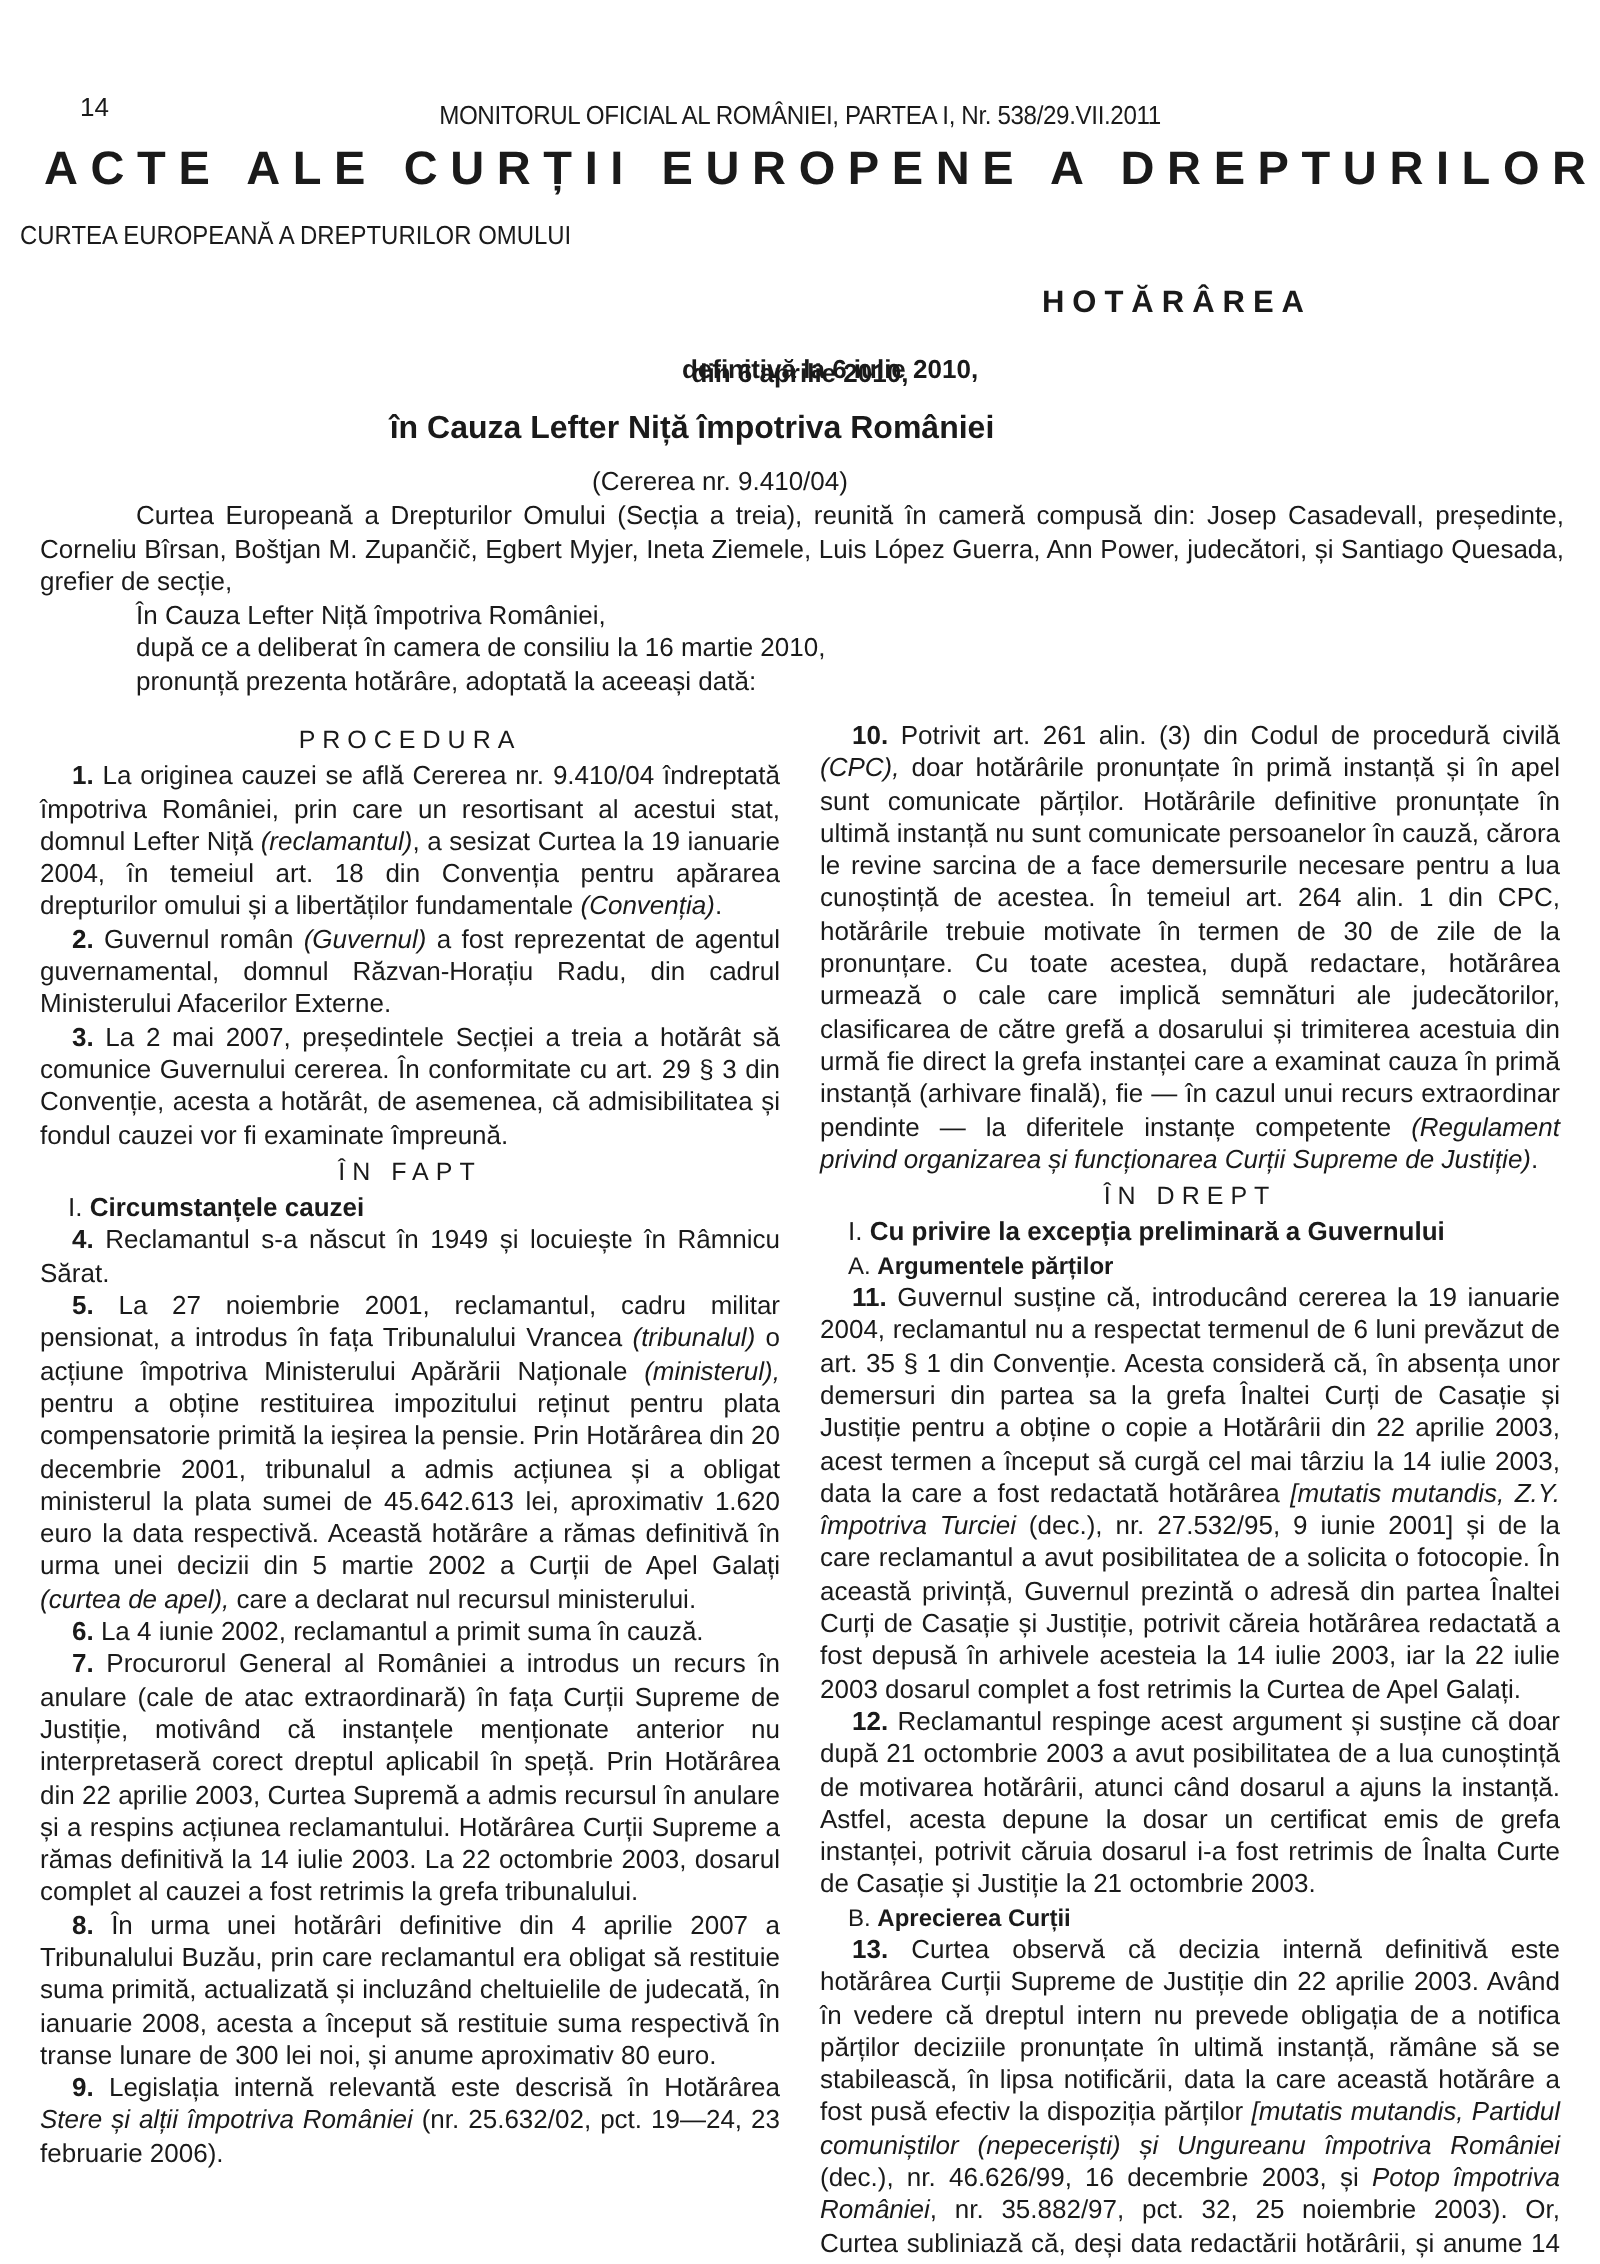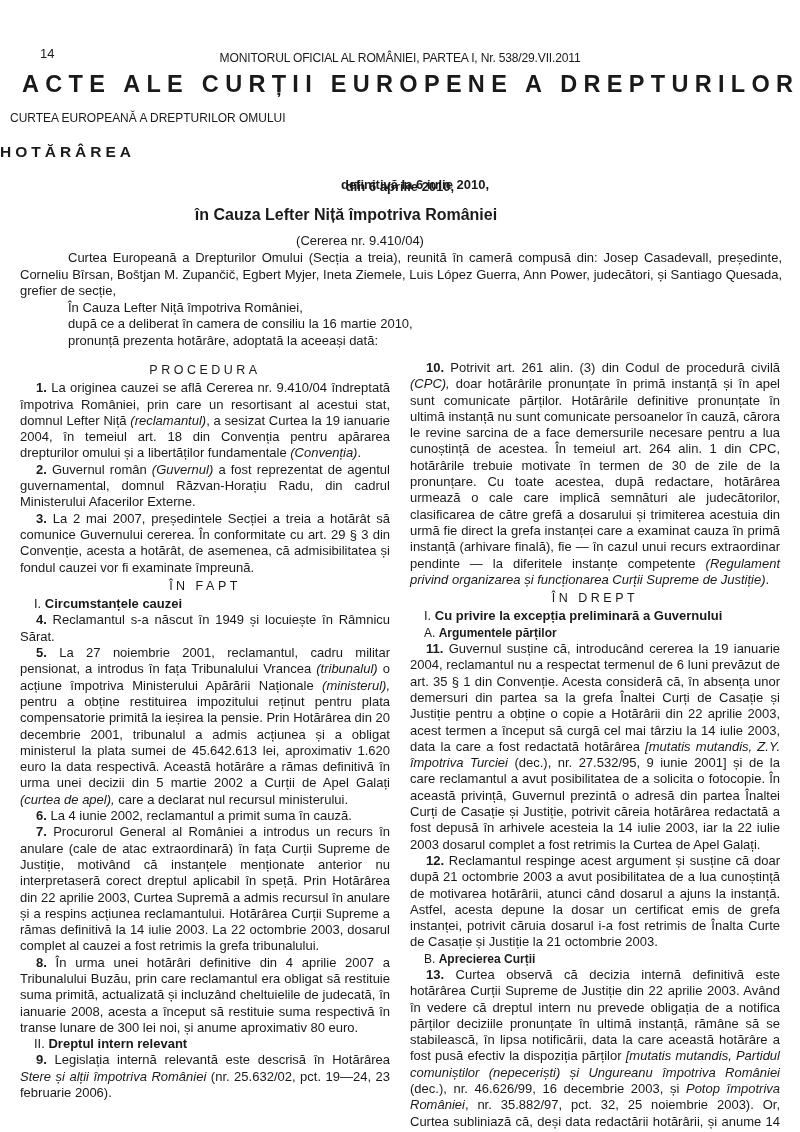--- a/index.html
+++ b/index.html
@@ -1,21 +1,21 @@
 <!DOCTYPE html>
 <html><head>
 <meta charset="utf-8">
 <style>
   html, body { margin:0; padding:0; background:#ffffff; }
   body { width:800px; height:1132px; position:relative; overflow:hidden; color:#1a1a1a; font-family:"Liberation Sans", sans-serif; }
   .page-num { position:absolute; left:40px; top:46px; font-size:13px; }
   .running-head { position:absolute; left:0; width:800px; top:50px; text-align:center; font-size:13px; letter-spacing:-0.2px; transform:scaleX(0.93); }
   .section-banner { position:absolute; left:22px; top:71px; width:760px; font-size:23.5px; font-weight:bold; letter-spacing:6.3px; white-space:nowrap; }
   .court-name { position:absolute; left:10px; top:110px; font-size:13px; transform-origin:left; transform:scaleX(0.92); white-space:nowrap; }
-  .doc-title { position:absolute; left:0; width:656px; top:143px; text-align:left; font-size:15.5px; font-weight:bold; letter-spacing:4px; }
+  .doc-title { position:absolute; left:0; width:656px; top:143px; text-align:right; font-size:15.5px; font-weight:bold; letter-spacing:4px; }
   .doc-date { position:absolute; left:0; width:800px; text-align:center; font-size:13px; font-weight:bold; }
   .d1 { top:179px; } .d2 { top:177px;margin-left:15px; }
   .case-title { position:absolute; left:0; width:692px; top:206px; text-align:center; font-size:16px; font-weight:bold; }
   .case-ref { position:absolute; left:0; width:720px; top:233px; text-align:center; font-size:13px; }
   .intro { position:absolute; left:20px; width:762px; top:250px; font-size:13px; line-height:16.5px; }
   .intro p { margin:0; text-indent:48px; text-align:justify; }
   .col { position:absolute; top:360px; font-size:13px; line-height:16.3px; text-align:justify; }
   .col-left { left:20px; width:370px; }
   .col-right { left:410px; width:370px; }
   .col p { margin:0; text-indent:16px; }
@@ -51,21 +51,20 @@
   <p><b>1.</b><span> La originea cauzei se află Cererea nr. 9.410/04 îndreptată împotriva României, prin care un resortisant al acestui stat, domnul Lefter Niță </span><i>(reclamantul)</i><span>, a sesizat Curtea la 19 ianuarie 2004, în temeiul art. 18 din Convenția pentru apărarea drepturilor omului și a libertăților fundamentale </span><i>(Convenția)</i><span>.</span></p>
   <p><b>2.</b><span> Guvernul român </span><i>(Guvernul)</i><span> a fost reprezentat de agentul guvernamental, domnul Răzvan-Horațiu Radu, din cadrul Ministerului Afacerilor Externe.</span></p>
   <p><b>3.</b><span> La 2 mai 2007, președintele Secției a treia a hotărât să comunice Guvernului cererea. În conformitate cu art. 29 § 3 din Convenție, acesta a hotărât, de asemenea, că admisibilitatea și fondul cauzei vor fi examinate împreună.</span></p>
   <p class="h">ÎN FAPT</p>
   <p class="sub"><span>I. </span><b>Circumstanțele cauzei</b></p>
   <p><b>4.</b><span> Reclamantul s-a născut în 1949 și locuiește în Râmnicu Sărat.</span></p>
   <p><b>5.</b><span> La 27 noiembrie 2001, reclamantul, cadru militar pensionat, a introdus în fața Tribunalului Vrancea </span><i>(tribunalul)</i><span> o acțiune împotriva Ministerului Apărării Naționale </span><i>(ministerul),</i><span> pentru a obține restituirea impozitului reținut pentru plata compensatorie primită la ieșirea la pensie. Prin Hotărârea din 20 decembrie 2001, tribunalul a admis acțiunea și a obligat ministerul la plata sumei de 45.642.613 lei, aproximativ 1.620 euro la data respectivă. Această hotărâre a rămas definitivă în urma unei decizii din 5 martie 2002 a Curții de Apel Galați </span><i>(curtea de apel),</i><span> care a declarat nul recursul ministerului.</span></p>
   <p><b>6.</b><span> La 4 iunie 2002, reclamantul a primit suma în cauză.</span></p>
   <p><b>7.</b><span> Procurorul General al României a introdus un recurs în anulare (cale de atac extraordinară) în fața Curții Supreme de Justiție, motivând că instanțele menționate anterior nu interpretaseră corect dreptul aplicabil în speță. Prin Hotărârea din 22 aprilie 2003, Curtea Supremă a admis recursul în anulare și a respins acțiunea reclamantului. Hotărârea Curții Supreme a rămas definitivă la 14 iulie 2003. La 22 octombrie 2003, dosarul complet al cauzei a fost retrimis la grefa tribunalului.</span></p>
   <p><b>8.</b><span> În urma unei hotărâri definitive din 4 aprilie 2007 a Tribunalului Buzău, prin care reclamantul era obligat să restituie suma primită, actualizată și incluzând cheltuielile de judecată, în ianuarie 2008, acesta a început să restituie suma respectivă în transe lunare de 300 lei noi, și anume aproximativ 80 euro.</span></p>
-  <p class="sub"><span>II. </span><b>Dreptul intern relevant</b></p>
   <p><b>9.</b><span> Legislația internă relevantă este descrisă în Hotărârea </span><i>Stere și alții împotriva României</i><span> (nr. 25.632/02, pct. 19—24, 23 februarie 2006).</span></p>
 </div>
 
 <div class="col col-right">
   <p><b>10.</b><span> Potrivit art. 261 alin. (3) din Codul de procedură civilă </span><i>(CPC),</i><span> doar hotărârile pronunțate în primă instanță și în apel sunt comunicate părților. Hotărârile definitive pronunțate în ultimă instanță nu sunt comunicate persoanelor în cauză, cărora le revine sarcina de a face demersurile necesare pentru a lua cunoștință de acestea. În temeiul art. 264 alin. 1 din CPC, hotărârile trebuie motivate în termen de 30 de zile de la pronunțare. Cu toate acestea, după redactare, hotărârea urmează o cale care implică semnături ale judecătorilor, clasificarea de către grefă a dosarului și trimiterea acestuia din urmă fie direct la grefa instanței care a examinat cauza în primă instanță (arhivare finală), fie — în cazul unui recurs extraordinar pendinte — la diferitele instanțe competente </span><i>(Regulament privind organizarea și funcționarea Curții Supreme de Justiție)</i><span>.</span></p>
   <p class="h">ÎN DREPT</p>
   <p class="sub"><span>I. </span><b>Cu privire la excepția preliminară a Guvernului</b></p>
   <p class="sub small-sub"><span>A. </span><b>Argumentele părților</b></p>
   <p><b>11.</b><span> Guvernul susține că, introducând cererea la 19 ianuarie 2004, reclamantul nu a respectat termenul de 6 luni prevăzut de art. 35 § 1 din Convenție. Acesta consideră că, în absența unor demersuri din partea sa la grefa Înaltei Curți de Casație și Justiție pentru a obține o copie a Hotărârii din 22 aprilie 2003, acest termen a început să curgă cel mai târziu la 14 iulie 2003, data la care a fost redactată hotărârea </span><i>[mutatis mutandis, Z.Y. împotriva Turciei</i><span> (dec.), nr. 27.532/95, 9 iunie 2001] și de la care reclamantul a avut posibilitatea de a solicita o fotocopie. În această privință, Guvernul prezintă o adresă din partea Înaltei Curți de Casație și Justiție, potrivit căreia hotărârea redactată a fost depusă în arhivele acesteia la 14 iulie 2003, iar la 22 iulie 2003 dosarul complet a fost retrimis la Curtea de Apel Galați.</span></p>
   <p><b>12.</b><span> Reclamantul respinge acest argument și susține că doar după 21 octombrie 2003 a avut posibilitatea de a lua cunoștință de motivarea hotărârii, atunci când dosarul a ajuns la instanță. Astfel, acesta depune la dosar un certificat emis de grefa instanței, potrivit căruia dosarul i-a fost retrimis de Înalta Curte de Casație și Justiție la 21 octombrie 2003.</span></p>

